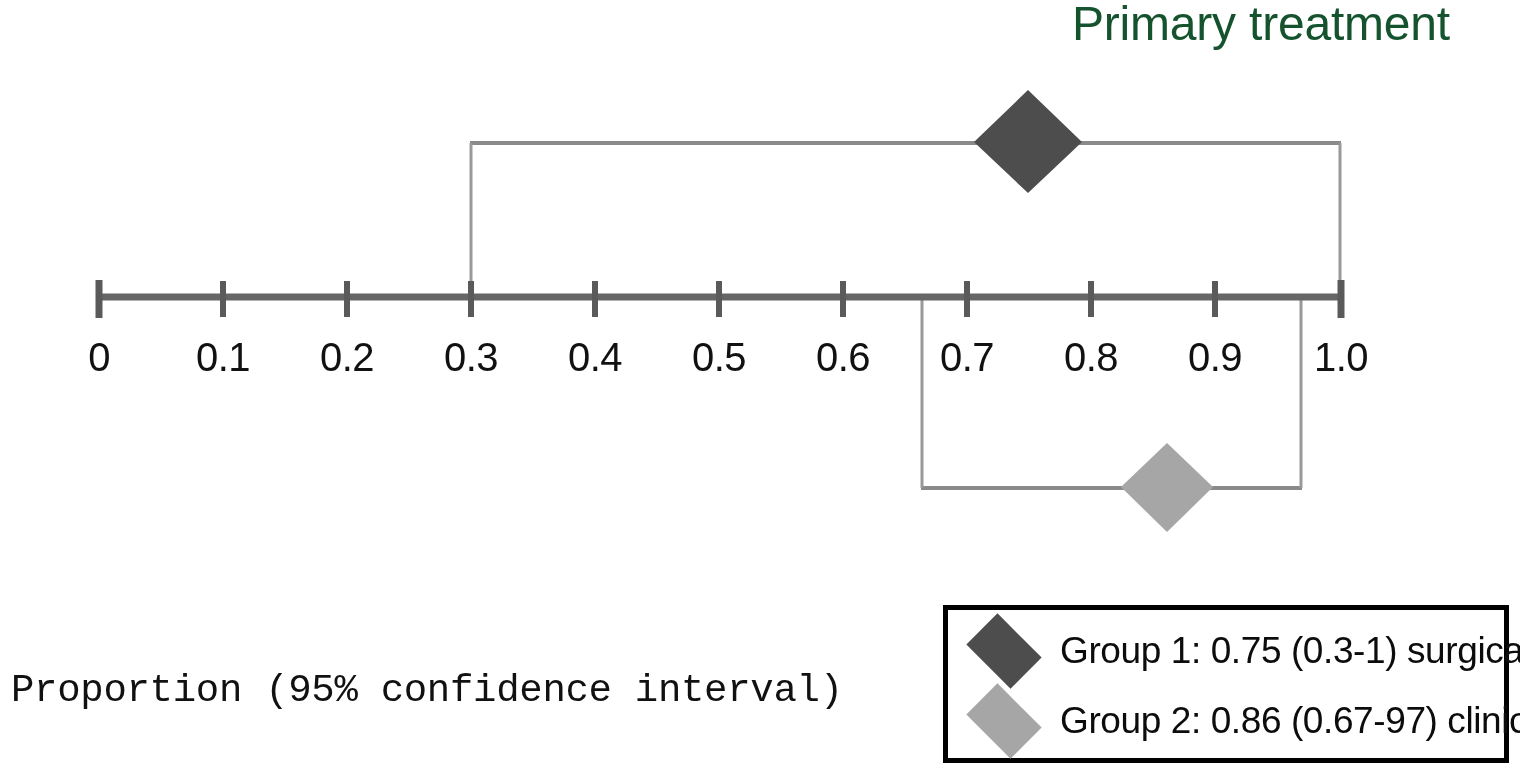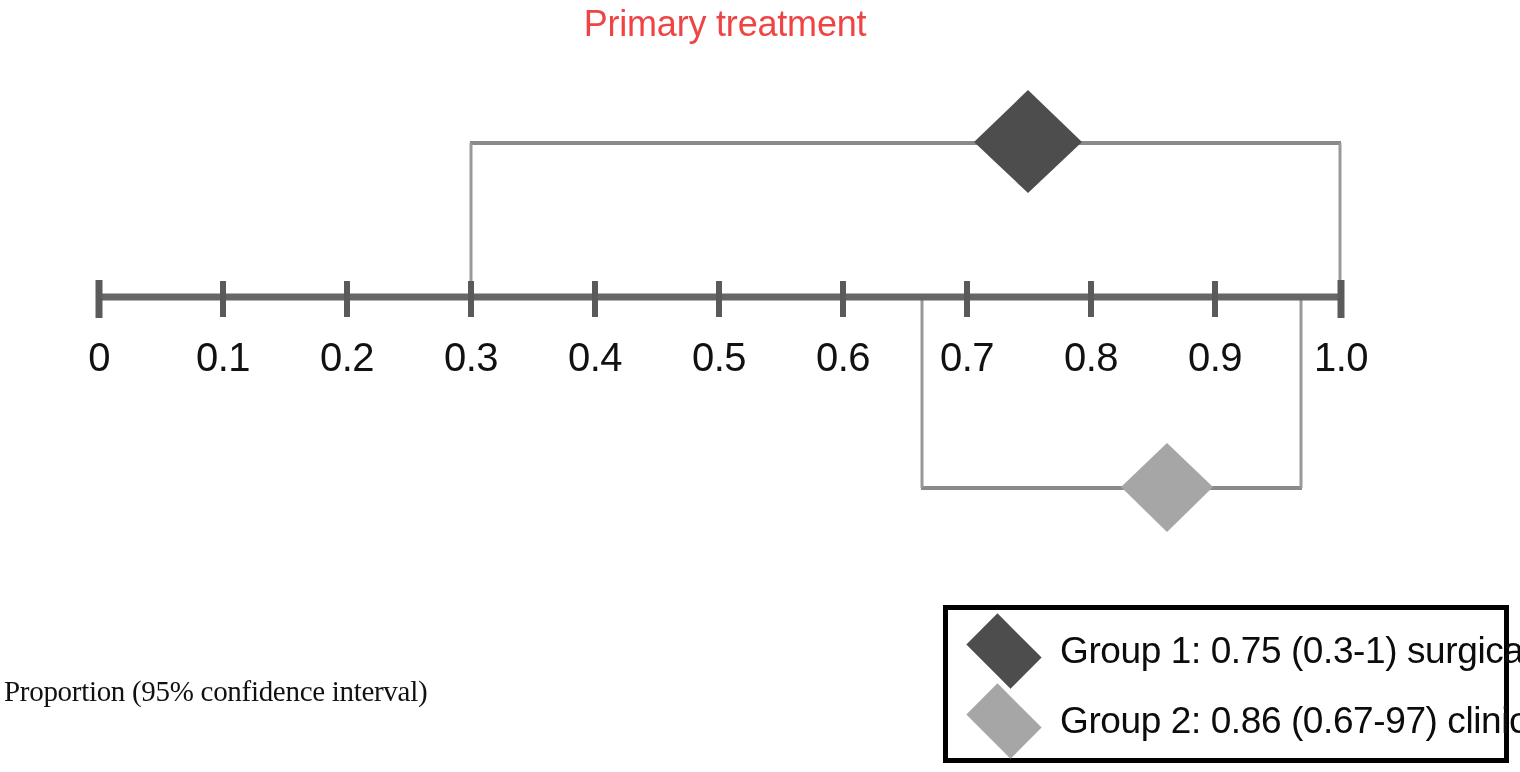--- a/index.html
+++ b/index.html
@@ -21,36 +21,36 @@
     inset: 0;
     width: 1520px;
     height: 772px;
   }
 
   .chart-title {
     position: absolute;
     left: 0;
     top: 2px;
     width: 1450px;
-    text-align: center;
-    font-size: 36px;
+    text-align: right;
+    font-size: 48px;
     line-height: 44px;
     font-family: "Liberation Sans", sans-serif;
-    color: #ef4444;
+    color: #14532d;
     letter-spacing: -0.2px;
     white-space: nowrap;
   }
 
   .axis-caption {
     position: absolute;
-    left: 4px;
+    left: 11px;
     top: 668px;
-    font-size: 29px;
+    font-size: 39px;
     line-height: 46px;
-    font-family: Liberation Serif, serif;
+    font-family: Liberation Mono, monospace;
     color: #111111;
     white-space: nowrap;
     letter-spacing: -0.3px;
   }
 
   svg.forest {
     position: absolute;
     left: 0;
     top: 0;
     width: 1520px;

